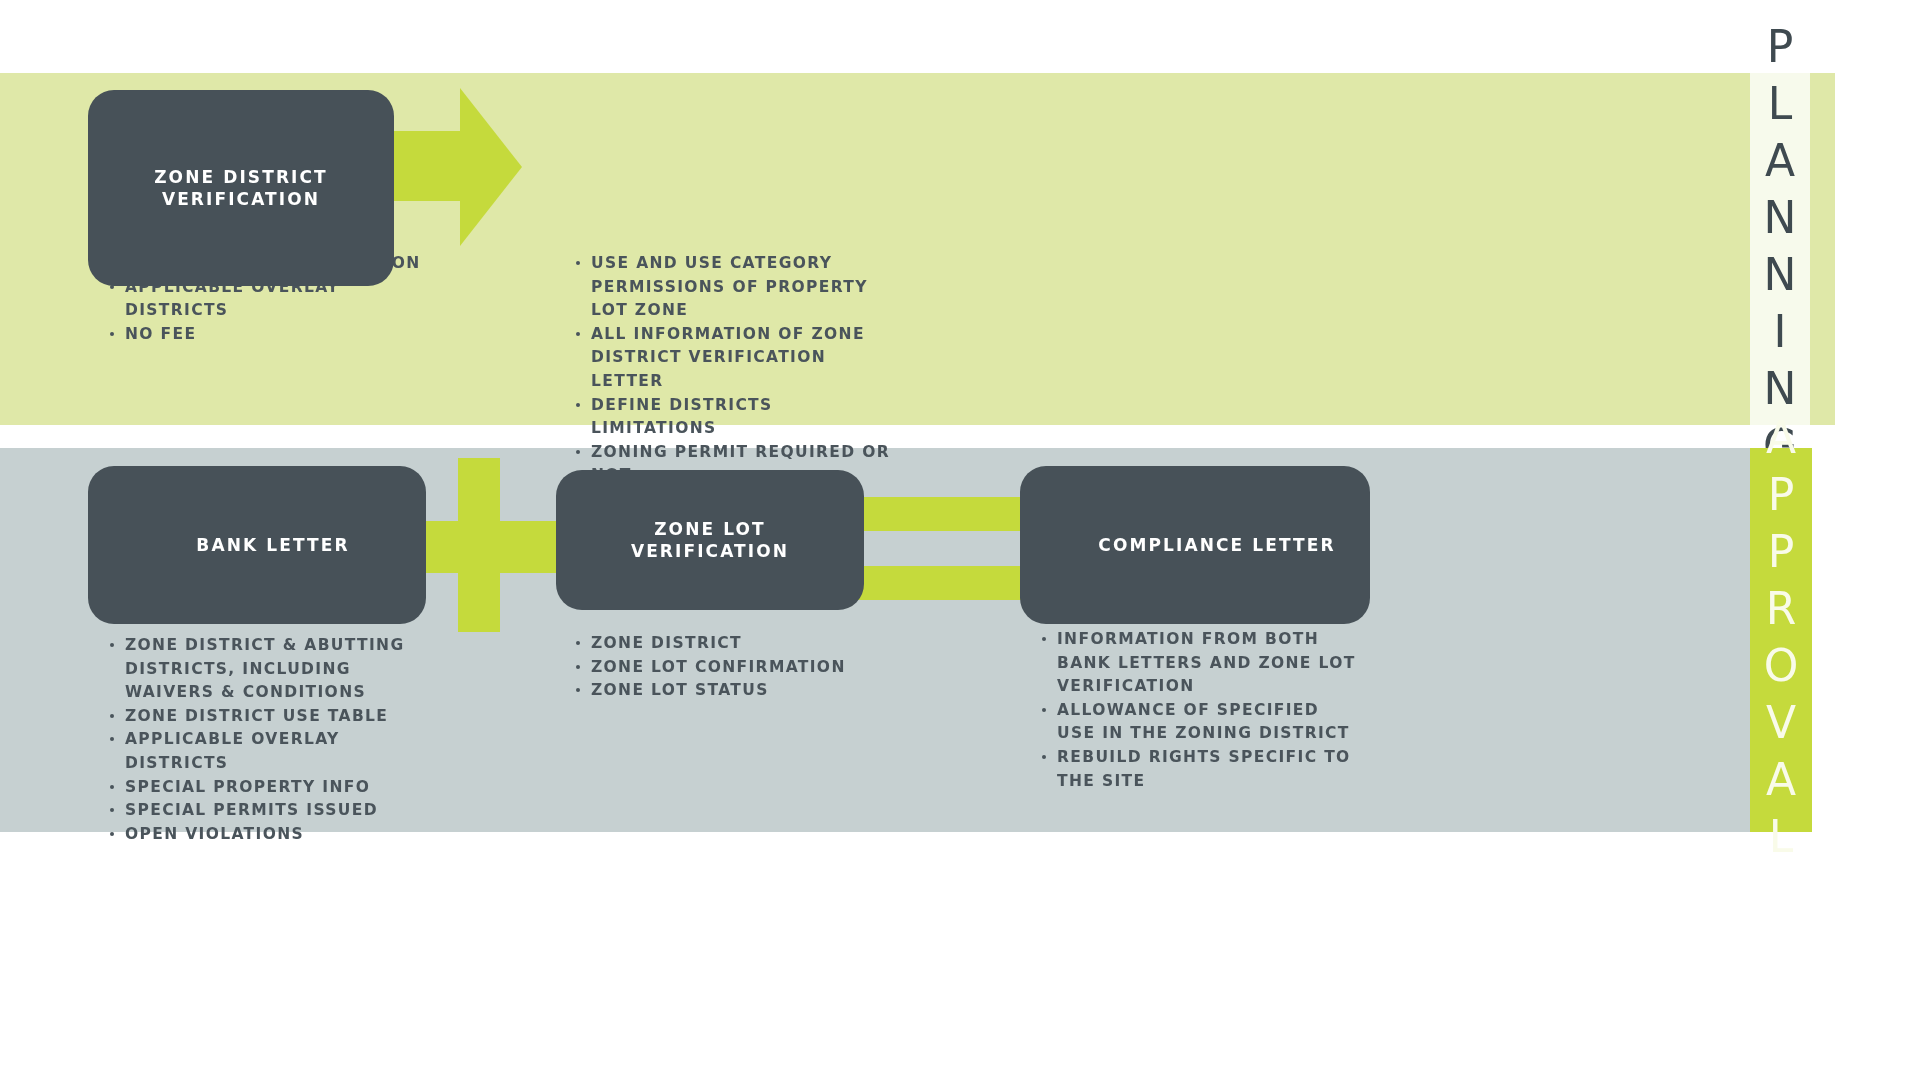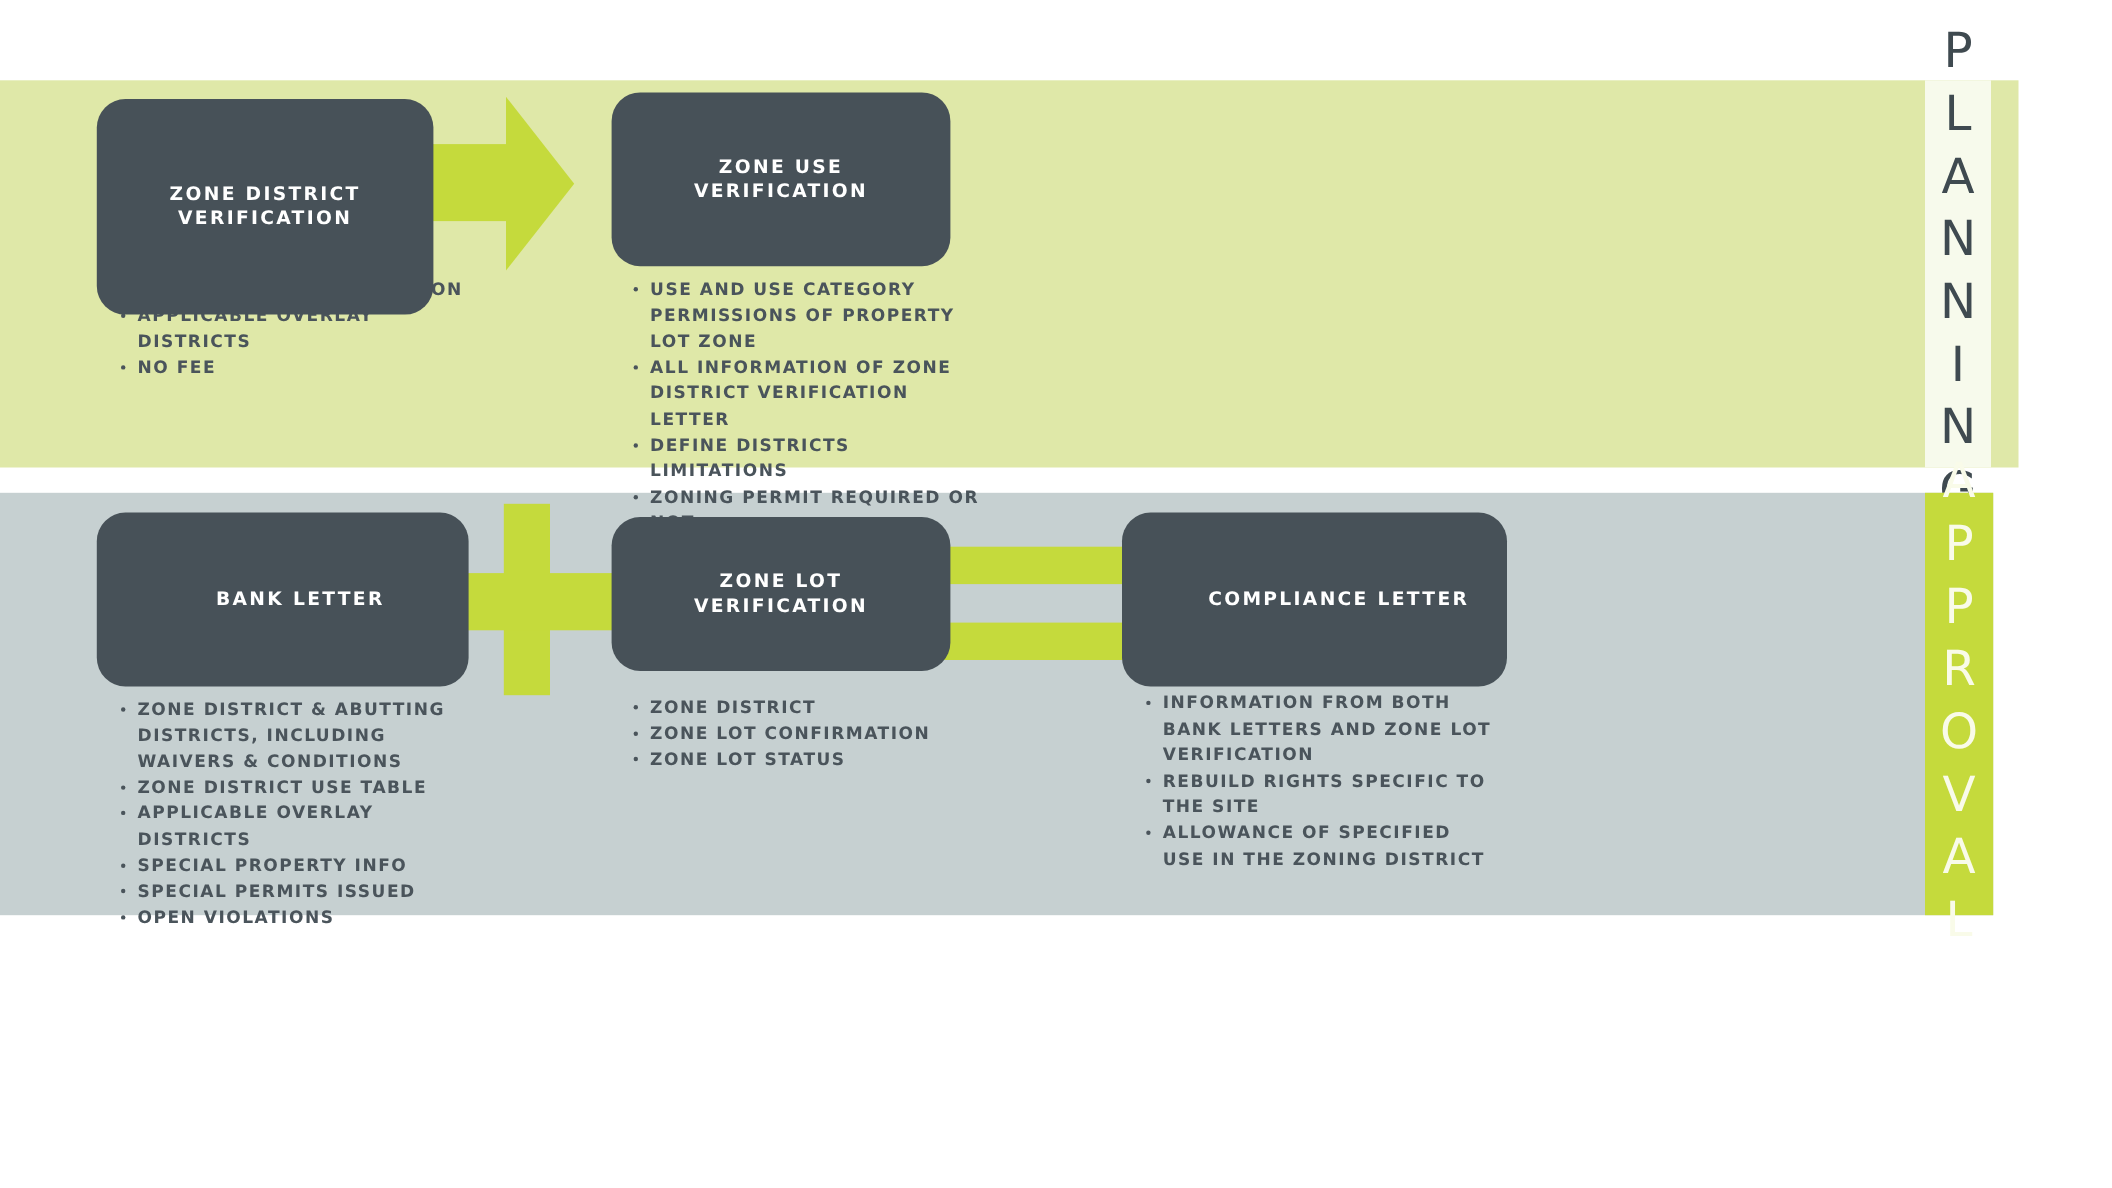--- a/index.html
+++ b/index.html
@@ -127,23 +127,20 @@
   <div class="node" id="node-zone-district">
     <div class="node-title">ZONE DISTRICT VERIFICATION</div>
   </div>
 
   <ul class="bullets" id="bullets-zone-district">
     <li>ZONE DISTRICT INFORMATION</li>
     <li>APPLICABLE OVERLAY DISTRICTS</li>
     <li>NO FEE</li>
   </ul>
 
-  <div class="node" id="node-zone-use">
-    <div class="node-title">ZONE USE VERIFICATION</div>
-  </div>
 
   <ul class="bullets" id="bullets-zone-use">
     <li>USE AND USE CATEGORY PERMISSIONS OF PROPERTY LOT ZONE</li>
     <li>ALL INFORMATION OF ZONE DISTRICT VERIFICATION LETTER</li>
     <li>DEFINE DISTRICTS LIMITATIONS</li>
     <li>ZONING PERMIT REQUIRED OR NOT</li>
   </ul>
 
   <div class="band" id="band-approval"></div>
 
@@ -177,17 +174,17 @@
     <li>ZONE LOT CONFIRMATION</li>
     <li>ZONE LOT STATUS</li>
   </ul>
 
   <div class="node" id="node-compliance">
     <div class="node-title">COMPLIANCE LETTER</div>
   </div>
 
   <ul class="bullets" id="bullets-compliance">
     <li>INFORMATION FROM BOTH BANK LETTERS AND ZONE LOT VERIFICATION</li>
+    <li>ALLOWANCE OF SPECIFIED USE IN THE ZONING DISTRICT</li>
     <li>REBUILD RIGHTS SPECIFIC TO THE SITE</li>
-    <li>ALLOWANCE OF SPECIFIED USE IN THE ZONING DISTRICT</li>
   </ul>
 
 </div>
 
 </body></html>

